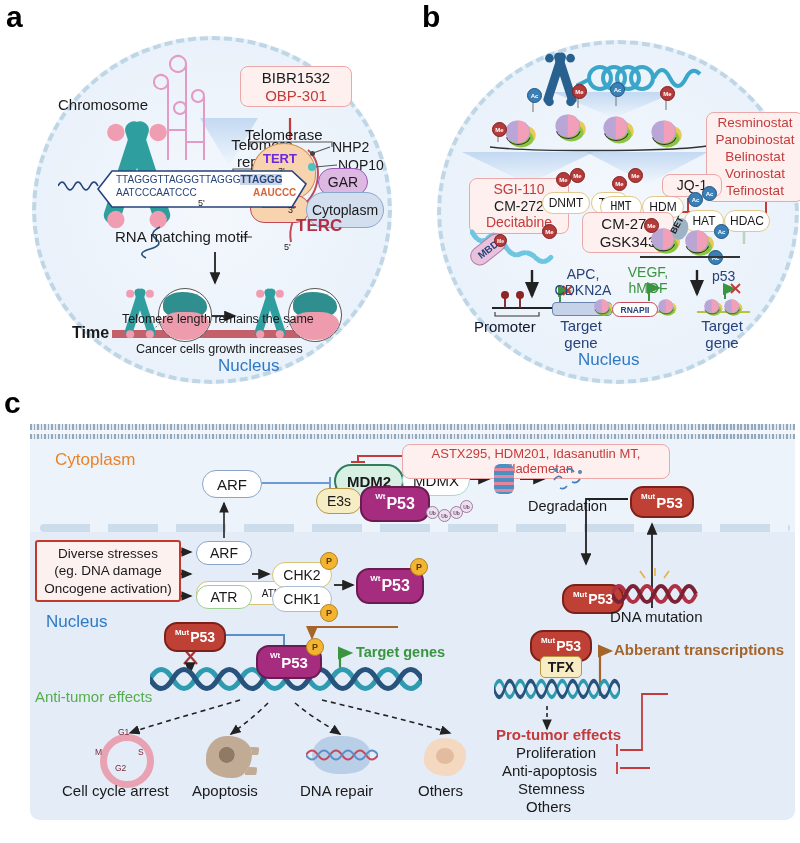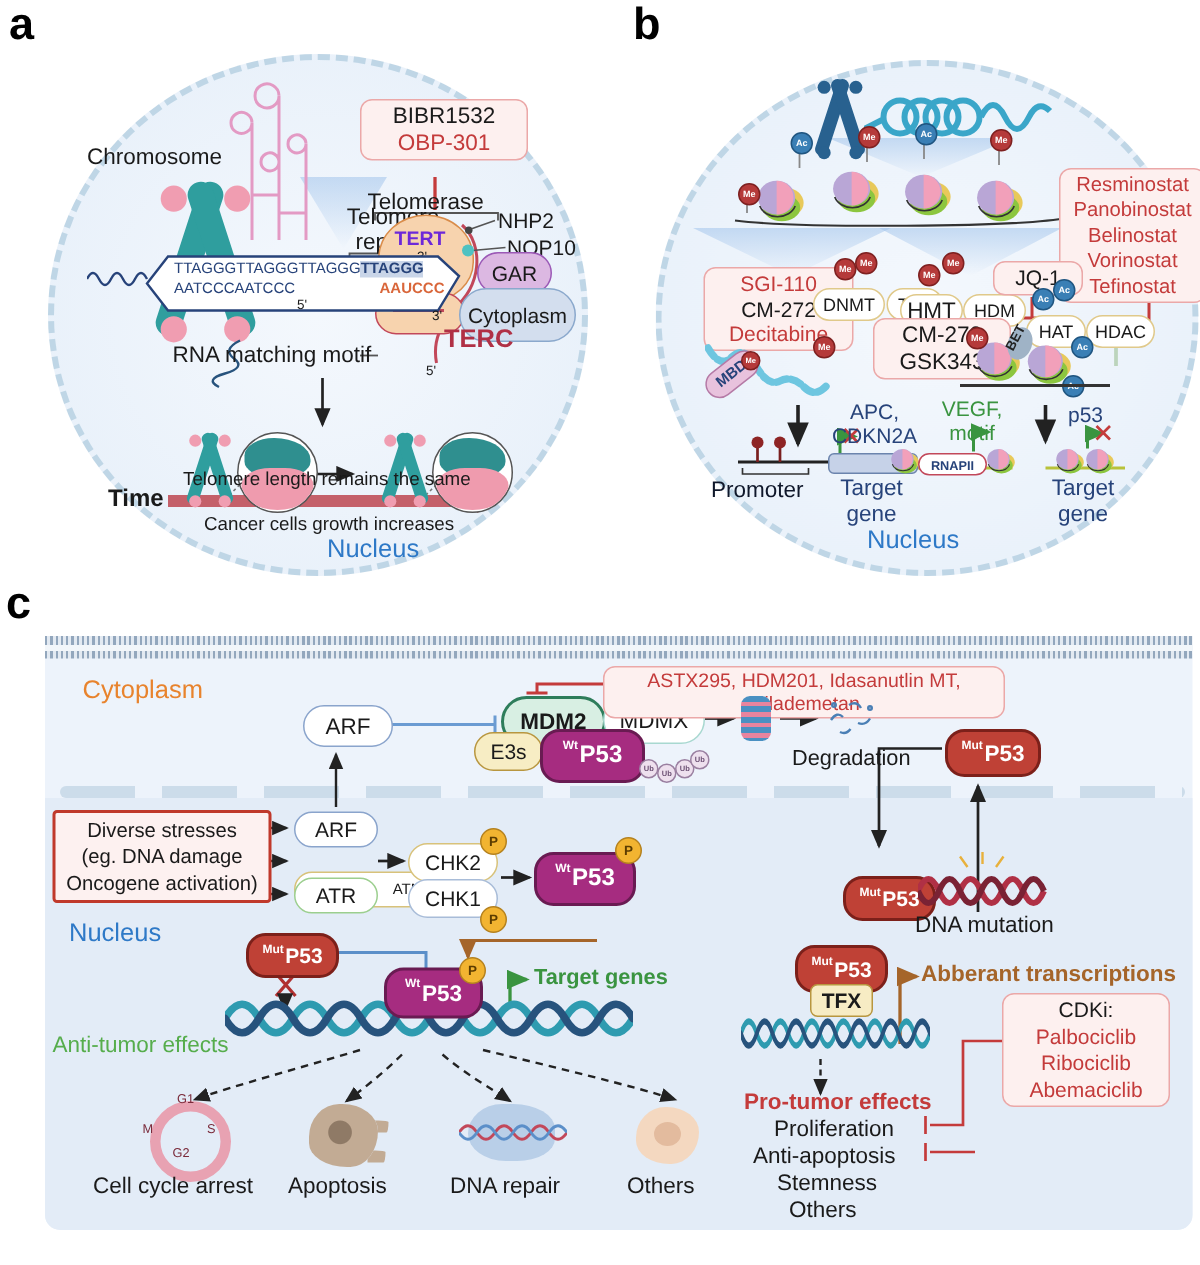--- a/index.html
+++ b/index.html
@@ -300,21 +300,21 @@
   <div class="ov" style="left:591px;top:192px;width:36px;height:20px;border-color:#e0c98a;font-size:12px;">
       <span>TET</span>
     </div>
   <div class="bdg me" style="left:556px;top:172px;">
       <span>Me</span>
     </div>
   <div class="bdg me" style="left:570px;top:168px;">
       <span>Me</span>
     </div>
 
-  <div class="ov" style="left:600px;top:196px;width:40px;height:20px;border-color:#e0c98a;font-size:15px;">
+  <div class="ov" style="left:600px;top:196px;width:40px;height:20px;border-color:#e0c98a;font-size:12px;font-family:Liberation Mono, monospace;">
       <span>HMT</span>
     </div>
   <div class="ov" style="left:642px;top:196px;width:40px;height:20px;border-color:#e0c98a;font-size:12px;">
       <span>HDM</span>
     </div>
   <div class="bdg me" style="left:612px;top:176px;">
       <span>Me</span>
     </div>
   <div class="bdg me" style="left:628px;top:168px;">
       <span>Me</span>
@@ -371,21 +371,21 @@
       <span>Me</span>
     </div>
   <div class="bdg me" style="left:542px;top:224px;">
       <span>Me</span>
     </div>
 
   <div class="lbl ctr" style="left:548px;top:266px;width:70px;font-size:14px;color:#27437a;">
     <span>APC,</span><br><span>CDKN2A</span>
   </div>
   <div class="lbl ctr" style="left:618px;top:264px;width:60px;font-size:14px;color:#3a9440;">
-    <span>VEGF,</span><br><span>motif</span>
+    <span>VEGF,</span><br><span>hMOF</span>
   </div>
   <div class="lbl" style="left:712px;top:268px;font-size:14px;color:#27437a;">p53</div>
 
   <div class="lbl" style="left:474px;top:318px;font-size:15px;color:#0f172a;">Promoter</div>
   <div class="gene" style="left:552px;top:302px;width:58px;height:12px;"></div>
   <div class="lbl ctr" style="left:548px;top:318px;width:66px;font-size:15px;color:#27437a;line-height:1.1;">
     <span>Target</span><br><span>gene</span>
   </div>
 
   <svg class="abs" style="left:592px;top:298px;" width="22" height="19">
@@ -558,21 +558,15 @@
       <use href="#helix" width="126" height="22"></use>
     </svg>
   <div class="lbl" style="left:614px;top:641px;font-size:15px;font-weight:bold;color:#a5652a;">Abberant transcriptions</div>
 
   <div class="lbl" style="left:496px;top:726px;font-size:15px;font-weight:bold;color:#c43b3b;">Pro-tumor effects</div>
   <div class="lbl" style="left:516px;top:744px;font-size:15px;">Proliferation</div>
   <div class="lbl" style="left:502px;top:762px;font-size:15px;">Anti-apoptosis</div>
   <div class="lbl" style="left:518px;top:780px;font-size:15px;">Stemness</div>
   <div class="lbl" style="left:526px;top:798px;font-size:15px;">Others</div>
 
-  <div class="dbox" style="left:668px;top:662px;width:100px;font-size:14px;line-height:1.25;">
-    <div class="dk">CDKi:</div>
-    <div>Palbociclib</div>
-    <div>Ribociclib</div>
-    <div>Abemaciclib</div>
-  </div>
 
 
 </div>
 
 </body></html>

